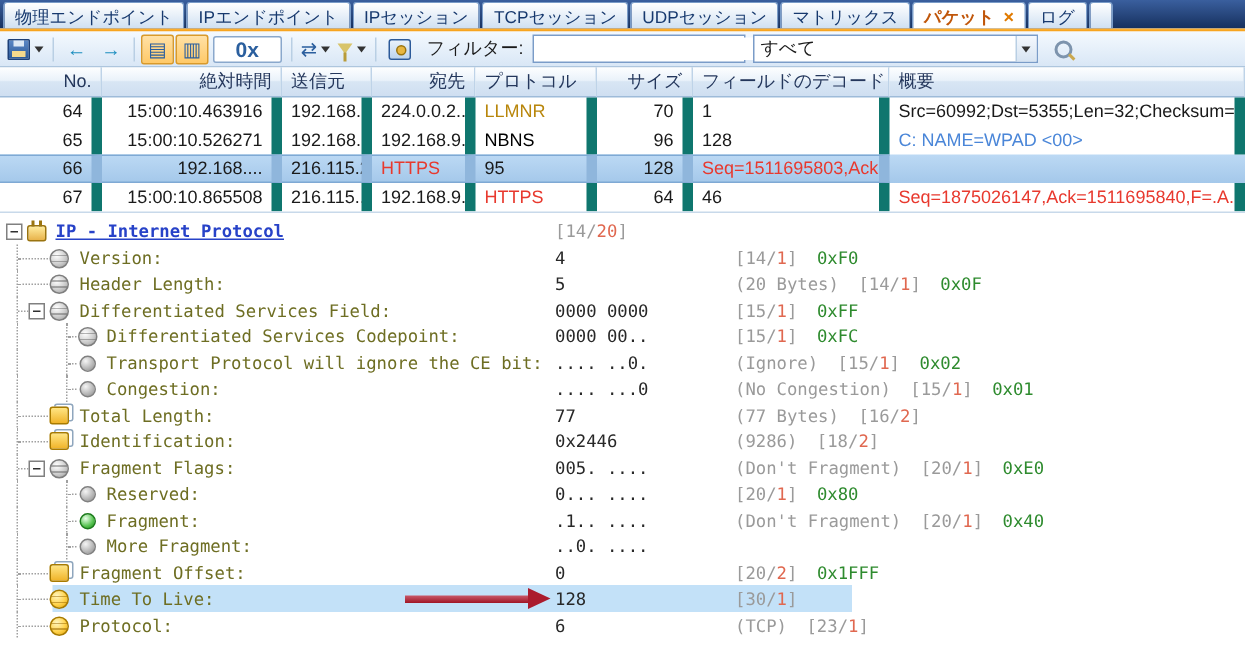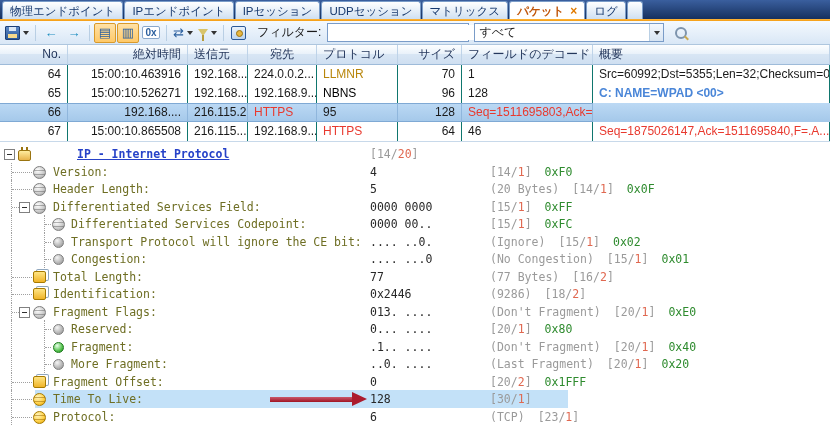--- a/index.html
+++ b/index.html
@@ -16,22 +16,22 @@
   .tab .tab-close{color:#e07a00;font-weight:bold;font-size:12px;margin-left:2px;}
   
   .toolbar{height:23px;background:linear-gradient(#f4f9fe,#d9e7f6);border-bottom:1px solid #aec6de;
            display:flex;align-items:center;padding:0 3px;gap:1px;}
   .tbtn{height:18px;min-width:18px;display:inline-flex;align-items:center;justify-content:center;
         border:1px solid transparent;border-radius:2px;padding:0 1px;color:#2b5f9e;}
   .tbtn.sel{background:linear-gradient(#ffe1a6,#ffc968);border-color:#d99a2b;}
   .tsep{width:1px;height:16px;background:#b9cfe4;margin:0 3px;}
   .glyph{font-size:13px;line-height:1;}
   .arrow-glyph{color:#1f8fc0;font-weight:bold;font-size:13px;}
-  .hexg{font-size:10px;font-weight:bold;border:1px solid #8aa8cc;background:#fff;
-        padding:0 2px;border-radius:2px;color:#2b5f9e;}
+  .hexg{font-size:14px;font-weight:bold;border:1px solid #8aa8cc;background:#fff;
+        padding:0 14px;border-radius:2px;color:#2b5f9e;}
   .dd{width:0;height:0;border-left:3px solid transparent;border-right:3px solid transparent;
       border-top:4px solid #333;margin-left:3px;}
   .saveicon{width:13px;height:12px;background:linear-gradient(#5b87c5,#2c5a99);border:1px solid #1d4078;
             border-radius:1px;position:relative;}
   .saveicon:before{content:'';position:absolute;left:3px;top:0;width:7px;height:4px;background:#dce8f5;}
   .saveicon:after{content:'';position:absolute;left:2px;bottom:1px;width:9px;height:4px;background:#f5d98c;}
   .funnel{width:0;height:0;border-left:5px solid transparent;border-right:5px solid transparent;
           border-top:7px solid #d8c46a;position:relative;}
   .funnel:after{content:'';position:absolute;left:-1px;top:-1px;width:2px;height:6px;background:#b89b3a;}
   .lockicon{width:13px;height:12px;border:1px solid #2c5a99;background:linear-gradient(#eaf2fb,#bcd4ee);
@@ -47,21 +47,21 @@
         background:linear-gradient(#f4f8fd,#d7e4f2);border-left:1px solid #b9cfe4;}
   .mag{width:8px;height:8px;border:2px solid #7d94ad;border-radius:50%;position:relative;margin:0 4px;}
   .mag:after{content:'';position:absolute;width:5px;height:2px;background:#caa84f;
              transform:rotate(45deg);left:7px;top:8px;}
   
   .grid{display:grid;grid-template-columns:68px 120px 60px 69px 81px 64px 131px 1fr;}
   .th{height:19px;line-height:18px;padding:0 6px;background:linear-gradient(#fdfeff,#eaf2fa 45%,#d8e6f4 50%,#cfdff1);
       border-right:1px solid #bed3e8;border-bottom:1px solid #9ebbd9;color:#24375c;
       overflow:hidden;white-space:nowrap;}
   .prow{height:19px;line-height:19px;background:#fff;}
-  .prow>span{padding:0 6px;overflow:hidden;white-space:nowrap;border-right:1px solid #0f766e;}
+  .prow>span{padding:0 6px;overflow:hidden;white-space:nowrap;border-right:7px solid #0f766e;}
   .prow>span:nth-child(1),.prow>span:nth-child(2),.prow>span:nth-child(6){text-align:right;}
   .prow.selected{background:linear-gradient(#bcd9f4,#a4c8ea);}
   .prow.selected>span{border-right-color:#8fb6dc;border-top:1px solid #7fa9d4;border-bottom:1px solid #7fa9d4;
                       line-height:17px;}
   
   .tree{position:relative;border-top:1px solid #c8d9ea;padding-top:3px;background:#fff;
         font-family:"DejaVu Sans Mono",monospace;font-size:11.5px;color:#282828;}
   .trow{position:relative;height:17.5px;}
   .trow>*{z-index:1;}
   .gv1,.gv2{position:absolute;top:0;bottom:0;width:0;border-left:1px dotted #a0a0a0;}
@@ -84,21 +84,21 @@
   .dot-green{width:9px;height:9px;margin:1px;background:radial-gradient(circle at 35% 30%,#eaffea,#55c24f 60%,#1d8a1d);
             border:1px solid #1b7a1b;}
   .stack-yellow{border-radius:2px;width:11px;height:10px;background:linear-gradient(#ffe584,#f0b429);
             border:1px solid #a87b00;box-shadow:3px -2px 0 -1px #fff,3px -2px 0 0 #8fa6bd;}
   .protocol-icon{border-radius:2px;width:11px;height:9px;top:5px;background:linear-gradient(#ffec9e,#e8b34b);
             border:1px solid #9a7410;}
   .protocol-icon:after{content:'';position:absolute;top:-4px;left:2px;width:2px;height:4px;background:#9a7410;
             box-shadow:5px 0 0 #9a7410;}
   .tlabel{position:absolute;top:2px;white-space:nowrap;color:#6e6e23;}
   .lvl0 .tlabel{left:37px}.lvl1 .tlabel{left:53px}.lvl2 .tlabel{left:71px}
-  .root .tlabel{color:#2742c8;font-weight:bold;text-decoration:underline;margin-left:40px;}
+  .root .tlabel{color:#2742c8;font-weight:bold;text-decoration:underline;}
   .tvalue{position:absolute;left:370px;top:2px;white-space:nowrap;color:#282828;}
   .tdetail{position:absolute;left:490px;top:2px;white-space:nowrap;}
   .meaning{color:#9a9a9a;}
   .meaning:not(:empty){margin-right:13px;}
   .br{color:#9a9a9a;}
   .off{color:#9a9a9a;}
   .len{color:#e06850;}
   .mask{color:#2e8b2e;}
   .mask:not(:empty){margin-left:13px;}
   .trow.hl:before{content:'';position:absolute;left:35px;width:533px;top:0;bottom:0;background:#c3e1f8;z-index:0;}
@@ -118,20 +118,24 @@
   </div>
     <div class="tab">
     <span class="tab-label">IPエンドポイント</span>
 
   </div>
     <div class="tab">
     <span class="tab-label">IPセッション</span>
 
   </div>
     <div class="tab">
+    <span class="tab-label">TCPセッション</span>
+
+  </div>
+    <div class="tab">
     <span class="tab-label">UDPセッション</span>
 
   </div>
     <div class="tab">
     <span class="tab-label">マトリックス</span>
 
   </div>
     <div class="tab active">
     <span class="tab-label">パケット</span>
     <span class="tab-close">×</span>
@@ -197,21 +201,21 @@
   </span>
   <span class="tbtn" style="margin-left:4px">
       <span class="mag"></span>
     </span>
 </div>
 
 <div class="grid">
     <span class="th" style="text-align: right;">No.</span>
     <span class="th" style="text-align: right;">絶対時間</span>
     <span class="th" style="text-align: left;">送信元</span>
-    <span class="th" style="text-align: center;">宛先</span>
+    <span class="th" style="text-align: right;">宛先</span>
     <span class="th" style="text-align: left; font-family: Liberation Serif, serif;">プロトコル</span>
     <span class="th" style="text-align: right;">サイズ</span>
     <span class="th" style="text-align: right;">フィールドのデコード</span>
     <span class="th" style="text-align: left;">概要</span>
   </div>
 <div>
     <div class="grid prow">
     <span>64</span>
     <span>15:00:10.463916</span>
     <span>192.168....</span>
@@ -222,21 +226,21 @@
     <span style="color: rgb(26, 26, 26);">Src=60992;Dst=5355;Len=32;Checksum=0x...</span>
   </div>
     <div class="grid prow">
     <span>65</span>
     <span>15:00:10.526271</span>
     <span>192.168....</span>
     <span>192.168.9...</span>
     <span style="color: #000000;">NBNS</span>
     <span>96</span>
     <span>128</span>
-    <span style="color: rgb(74, 134, 216); font-weight: bold;">C: NAME=WPAD &lt;00&gt;</span>
+    <span style="color: rgb(74, 134, 216);">C: NAME=WPAD &lt;00&gt;</span>
   </div>
     <div class="grid prow selected">
     <span>66</span>
     <span>192.168....</span>
     <span>216.115.2...</span>
     <span style="color: rgb(232, 57, 46);">HTTPS</span>
     <span>95</span>
     <span>128</span>
     <span style="color: rgb(232, 57, 46);">Seq=1511695803,Ack=1875026147,F=.AP...,...</span>
   </div>
@@ -350,21 +354,21 @@
     <span class="tdetail"><span class="meaning">(9286)</span><span class="bracket"><span class="br">[</span><span class="off">18</span><span class="br">/</span><span class="len">2</span><span class="br">]</span></span><span class="mask"></span></span>
 
   </div>
     <div class="trow lvl1 has-box">
     <i class="gv1"></i>
 
     <i class="gh"></i>
     <span class="ebox"></span>
     <span class="ticon disc-gray"></span>
     <span class="tlabel">Fragment Flags:</span>
-    <span class="tvalue">013. ....</span>
+    <span class="tvalue">005. ....</span>
     <span class="tdetail"><span class="meaning">(Don't Fragment)</span><span class="bracket"><span class="br">[</span><span class="off">20</span><span class="br">/</span><span class="len">1</span><span class="br">]</span></span><span class="mask">0xE0</span></span>
 
   </div>
     <div class="trow lvl2">
     <i class="gv1"></i>
     <i class="gv2"></i>
     <i class="gh"></i>
 
     <span class="ticon dot-gray"></span>
     <span class="tlabel">Reserved:</span>
@@ -384,21 +388,20 @@
 
   </div>
     <div class="trow lvl2">
     <i class="gv1"></i>
     <i class="gv2"></i>
     <i class="gh"></i>
 
     <span class="ticon dot-gray"></span>
     <span class="tlabel">More Fragment:</span>
     <span class="tvalue">..0. ....</span>
-    <span class="tdetail"><span class="meaning">(Last Fragment)</span><span class="bracket"><span class="br">[</span><span class="off">20</span><span class="br">/</span><span class="len">1</span><span class="br">]</span></span><span class="mask">0x20</span></span>
 
   </div>
     <div class="trow lvl1">
     <i class="gv1"></i>
 
     <i class="gh"></i>
 
     <span class="ticon stack-yellow"></span>
     <span class="tlabel">Fragment Offset:</span>
     <span class="tvalue">0</span>

